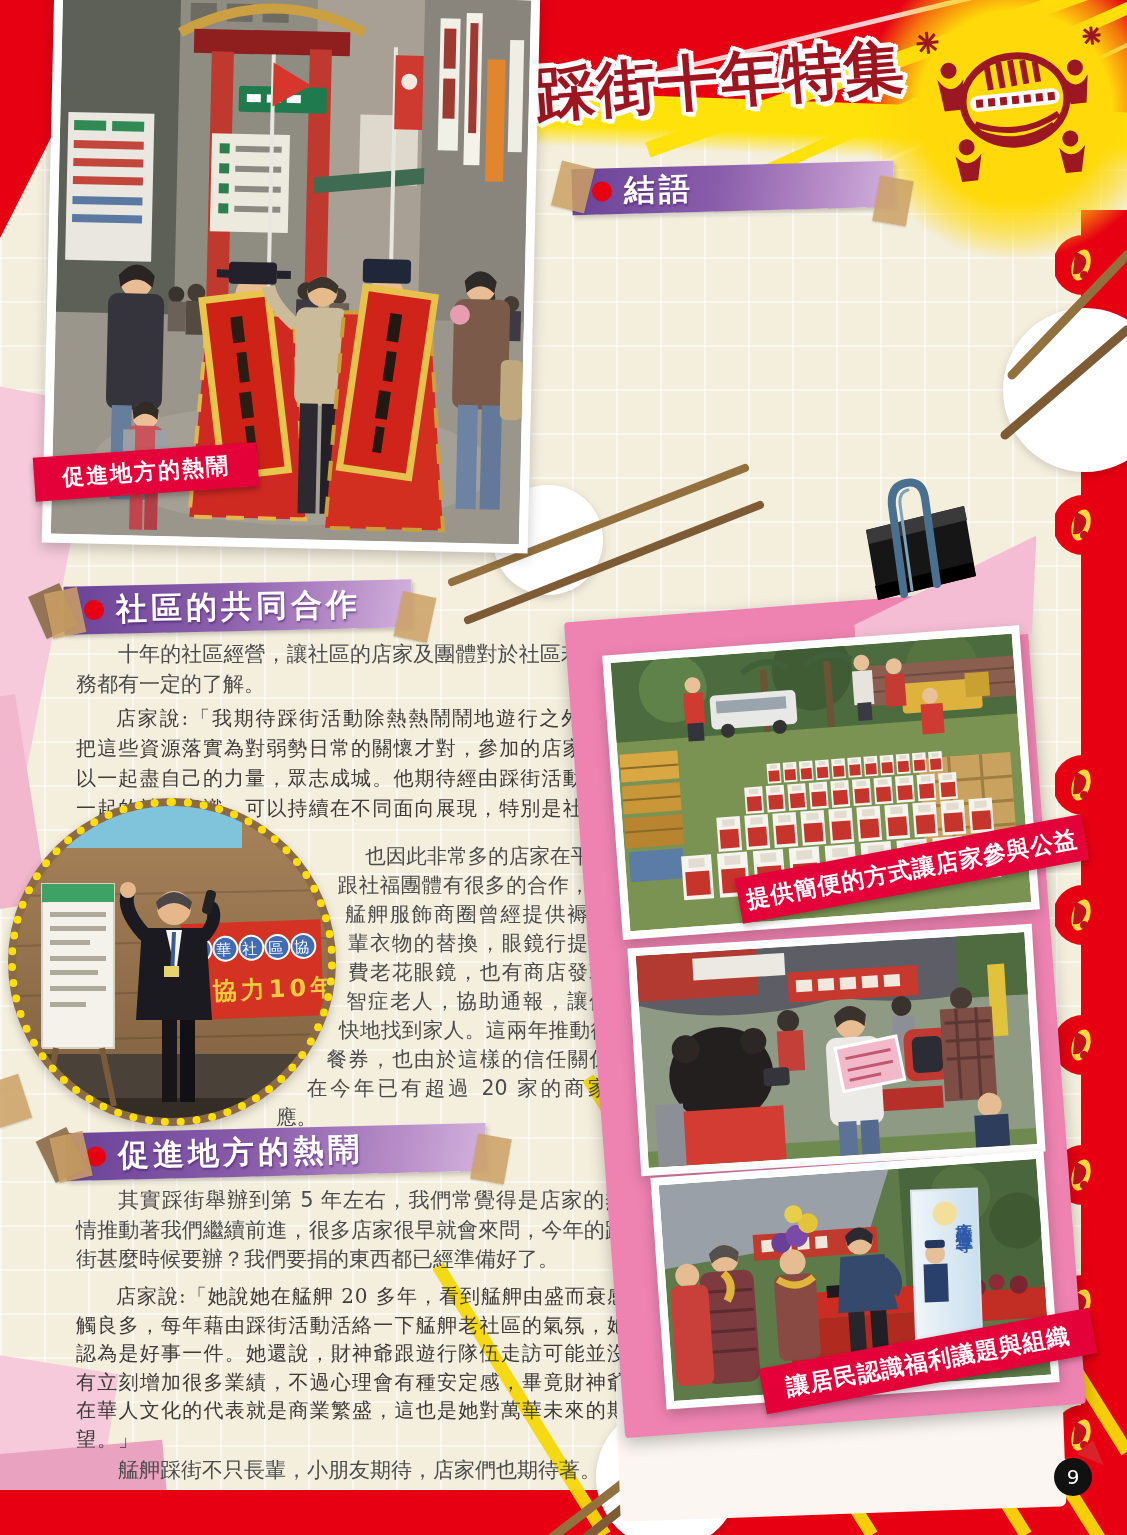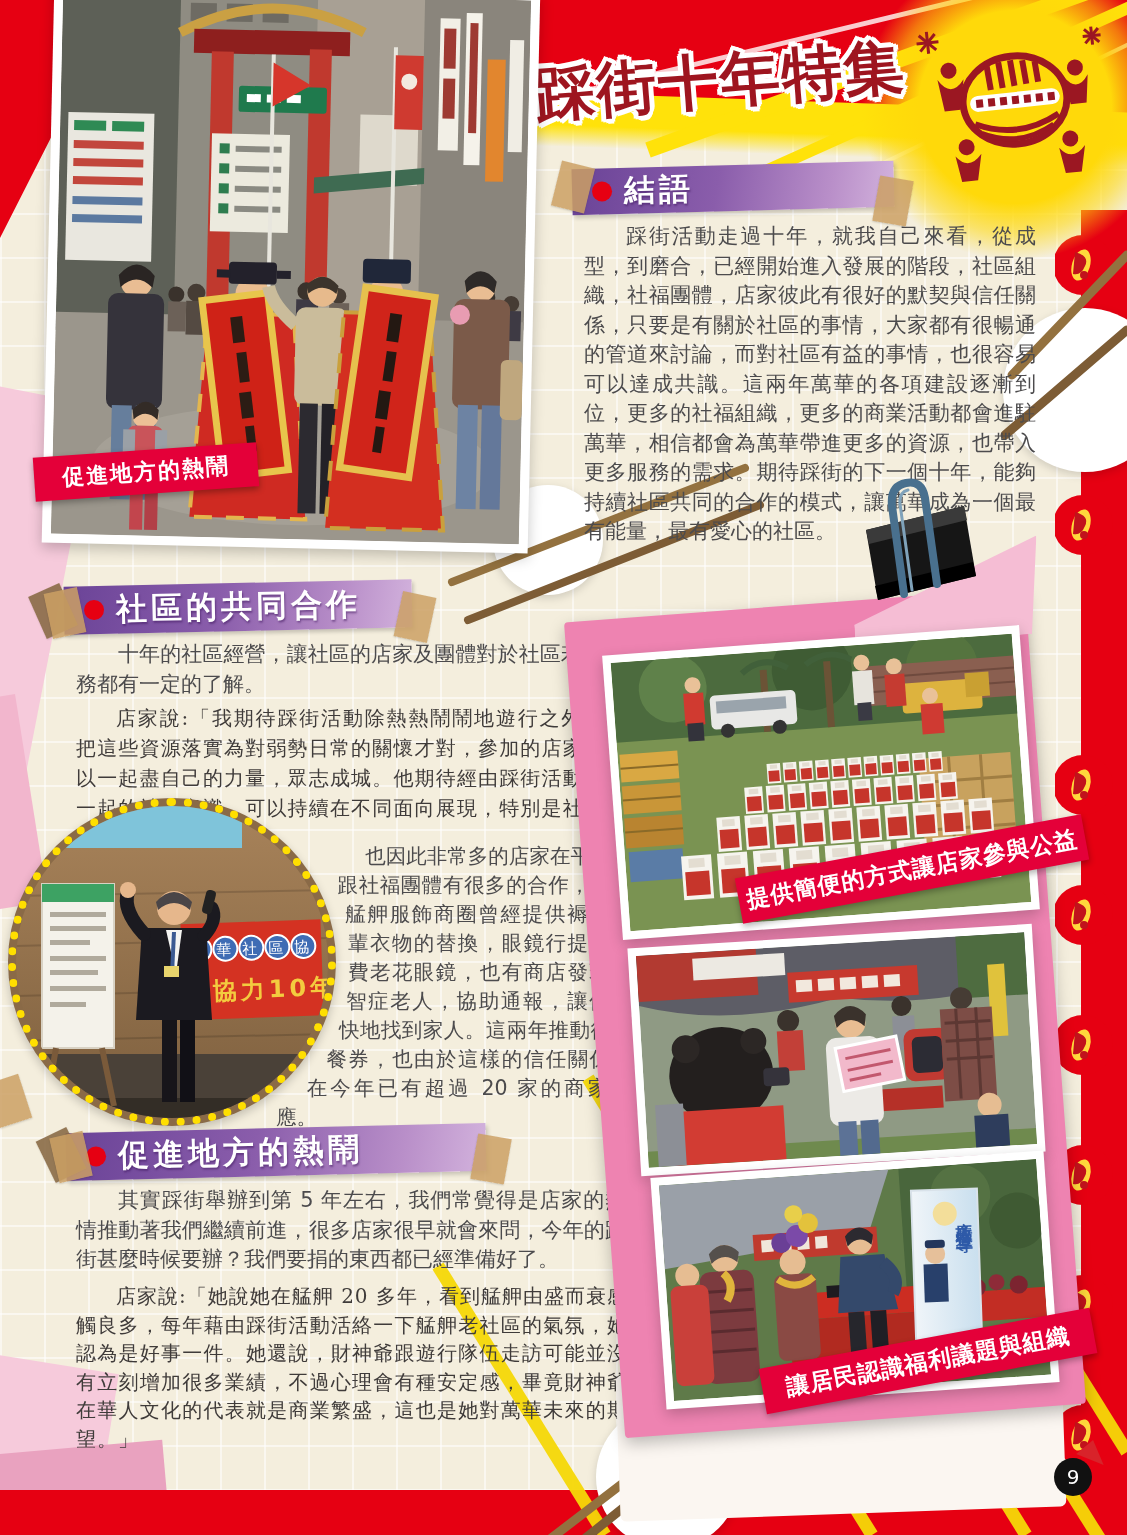--- a/index.html
+++ b/index.html
@@ -355,21 +355,20 @@
   <div class="abs ribbon rib-parade">
     <span>促進地方的熱鬧</span>
   </div>
 
   <div class="abs banner" style="left:572px;top:165px;width:322px;height:46px;transform:rotate(-1.5deg);">
     <span class="dot"></span>
     <span class="htxt">結語</span>
   </div>
   <div class="abs tape" style="left:556px;top:164px;transform:rotate(14deg);"></div>
   <div class="abs tape" style="left:876px;top:178px;transform:rotate(10deg);"></div>
-  <div class="abs body-txt" style="left:584px;top:222px;width:452px;">踩街活動走過十年，就我自己來看，從成型，到磨合，已經開始進入發展的階段，社區組織，社福團體，店家彼此有很好的默契與信任關係，只要是有關於社區的事情，大家都有很暢通的管道來討論，而對社區有益的事情，也很容易可以達成共識。這兩年萬華的各項建設逐漸到位，更多的社福組織，更多的商業活動都會進駐萬華，相信都會為萬華帶進更多的資源，也帶入更多服務的需求。期待踩街的下一個十年，能夠持續社區共同的合作的模式，讓萬華成為一個最有能量，最有愛心的社區。</div>
 
   <div class="abs banner" style="left:64px;top:583px;width:348px;height:48px;transform:rotate(-1.2deg);">
     <span class="dot"></span>
     <span class="htxt">社區的共同合作</span>
   </div>
   <div class="abs tape dark" style="left:36px;top:588px;transform:rotate(-24deg);"></div>
   <div class="abs tape" style="left:48px;top:590px;transform:rotate(-12deg);"></div>
   <div class="abs tape" style="left:398px;top:594px;transform:rotate(12deg);"></div>
   <div class="abs body-txt" style="left:76px;top:640px;width:548px;">十年的社區經營，讓社區的店家及團體對於社區若是服務都有一定的了解。</div>
   <div class="abs quote-txt" style="left:76px;top:703px;width:550px;">店家說:「我期待踩街活動除熱熱鬧鬧地遊行之外，應把這些資源落實為對弱勢日常的關懷才對，參加的店家也可以一起盡自己的力量，眾志成城。他期待經由踩街活動凝聚一起的社區意識，可以持續在不同面向展現，特別是社會福利及弱勢者的關懷。」</div>
@@ -443,20 +442,21 @@
 
   <div class="abs banner" style="left:66px;top:1128px;width:420px;height:48px;transform:rotate(-1.4deg);">
     <span class="dot"></span>
     <span class="htxt">促進地方的熱鬧</span>
   </div>
   <div class="abs tape dark" style="left:44px;top:1132px;transform:rotate(-26deg);"></div>
   <div class="abs tape" style="left:54px;top:1134px;transform:rotate(-13deg);"></div>
   <div class="abs tape" style="left:474px;top:1136px;transform:rotate(10deg);"></div>
   <div class="abs body-txt" style="left:76px;top:1186px;width:550px;">其實踩街舉辦到第 5 年左右，我們常覺得是店家的熱情推動著我們繼續前進，很多店家很早就會來問，今年的踩街甚麼時候要辦？我們要捐的東西都已經準備好了。</div>
   <div class="abs quote-txt" style="left:76px;top:1282px;width:552px;line-height:28.5px;">店家說:「她說她在艋舺 20 多年，看到艋舺由盛而衰感觸良多，每年藉由踩街活動活絡一下艋舺老社區的氣氛，她認為是好事一件。她還說，財神爺跟遊行隊伍走訪可能並沒有立刻增加很多業績，不過心理會有種安定感，畢竟財神爺在華人文化的代表就是商業繁盛，這也是她對萬華未來的期望。」</div>
+  <div class="abs body-txt" style="left:76px;top:1456px;width:550px;">艋舺踩街不只長輩，小朋友期待，店家們也期待著。</div>
 
   <div class="abs white-sheet"></div>
   <div class="abs panel"></div>
   <div class="abs fold"></div>
 
   <div class="abs photo pphoto" style="left:612px;top:640px;transform:rotate(-4.2deg);">
     <svg width="402" height="269" viewBox="0 0 402 269">
       <defs>
         <g id="bag">
             <rect width="30" height="44" fill="#f6f4ee"></rect>

